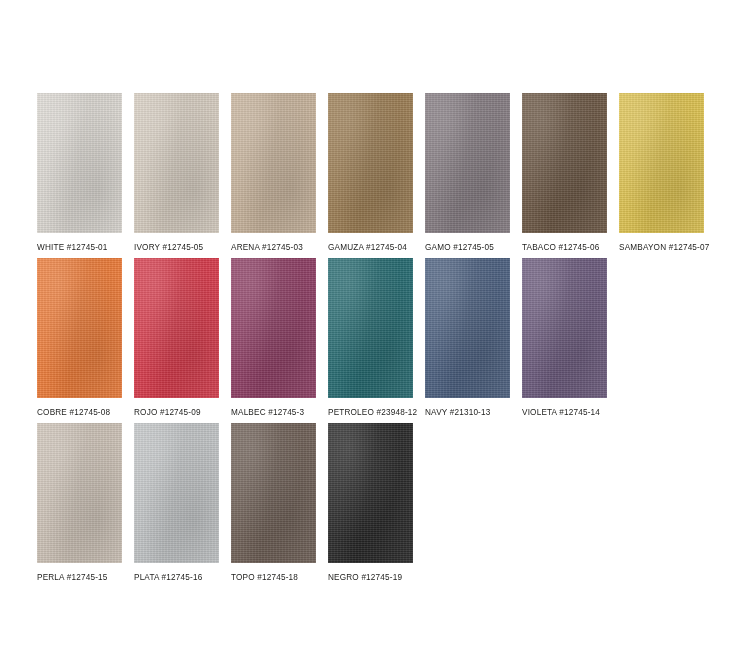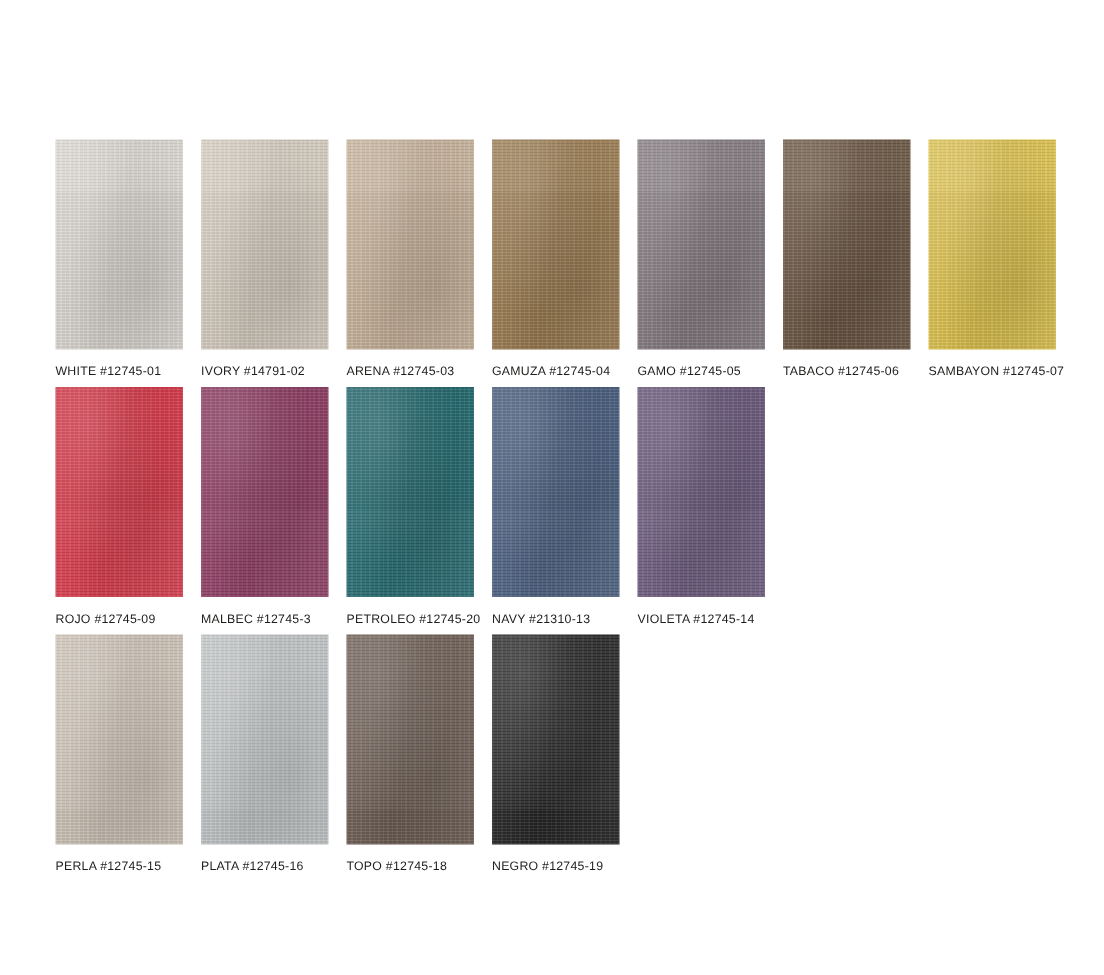--- a/index.html
+++ b/index.html
@@ -113,21 +113,21 @@
 
   <div class="swatch-grid">
 
     <div class="swatch-row">
       <div class="swatch-cell">
         <div class="swatch-chip" style="background-color: rgb(222, 218, 212);"></div>
         <div class="swatch-label">WHITE #12745-01</div>
       </div>
       <div class="swatch-cell">
         <div class="swatch-chip" style="background-color: rgb(216, 207, 194);"></div>
-        <div class="swatch-label">IVORY #14791-02</div>
+        <div class="swatch-label">IVORY #12745-05</div>
       </div>
       <div class="swatch-cell">
         <div class="swatch-chip" style="background-color: rgb(201, 180, 156);"></div>
         <div class="swatch-label">ARENA #12745-03</div>
       </div>
       <div class="swatch-cell">
         <div class="swatch-chip" style="background-color: rgb(156, 125, 82);"></div>
         <div class="swatch-label">GAMUZA #12745-04</div>
       </div>
       <div class="swatch-cell">
@@ -139,30 +139,34 @@
         <div class="swatch-label">TABACO #12745-06</div>
       </div>
       <div class="swatch-cell">
         <div class="swatch-chip" style="background-color: rgb(224, 196, 79);"></div>
         <div class="swatch-label">SAMBAYON #12745-07</div>
       </div>
     </div>
 
     <div class="swatch-row">
       <div class="swatch-cell">
+        <div class="swatch-chip" style="background-color: rgb(239, 123, 55);"></div>
+        <div class="swatch-label">COBRE #12745-08</div>
+      </div>
+      <div class="swatch-cell">
         <div class="swatch-chip" style="background-color: rgb(217, 57, 74);"></div>
         <div class="swatch-label">ROJO #12745-09</div>
       </div>
       <div class="swatch-cell">
         <div class="swatch-chip" style="background-color: rgb(142, 60, 99);"></div>
         <div class="swatch-label">MALBEC #12745-3</div>
       </div>
       <div class="swatch-cell">
         <div class="swatch-chip" style="background-color: rgb(35, 106, 112);"></div>
-        <div class="swatch-label">PETROLEO #12745-20</div>
+        <div class="swatch-label">PETROLEO #23948-12</div>
       </div>
       <div class="swatch-cell">
         <div class="swatch-chip" style="background-color: rgb(74, 95, 128);"></div>
         <div class="swatch-label">NAVY #21310-13</div>
       </div>
       <div class="swatch-cell">
         <div class="swatch-chip" style="background-color: rgb(107, 90, 125);"></div>
         <div class="swatch-label">VIOLETA #12745-14</div>
       </div>
     </div>

